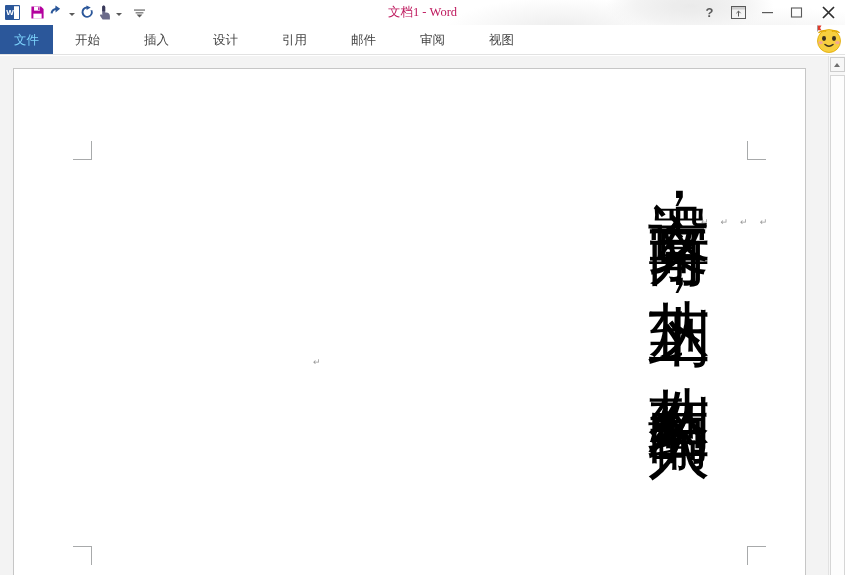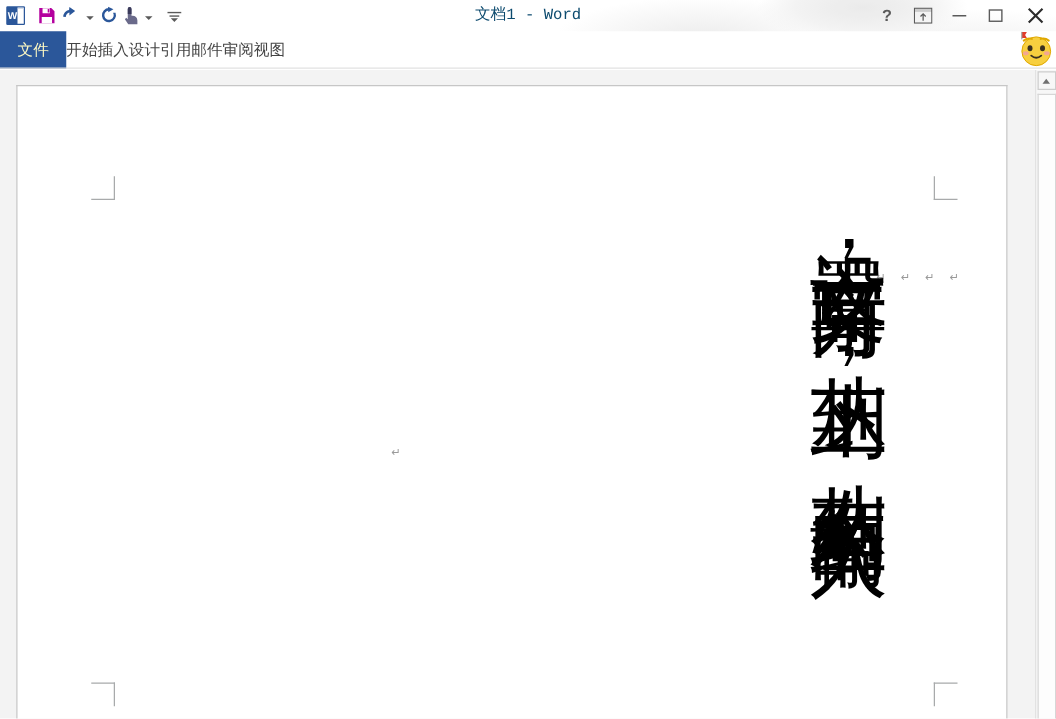--- a/index.html
+++ b/index.html
@@ -43,44 +43,44 @@
   .wordicon span{
     font-size:8px;color:#fff;font-weight:bold;line-height:1;margin-right:5px;
     font-family:"Liberation Sans",sans-serif;
   }
   .caret{
     width:0;height:0;border-left:3px solid transparent;border-right:3px solid transparent;
     border-top:3px solid #5a5a5a;margin-left:3px;margin-top:3px;
   }
   .title-text{
     position:absolute;left:0;top:0;width:845px;height:25px;line-height:25px;
-    text-align:center;font-size:12.5px;color:#0c4a6e;
-    font-family:Liberation Mono, monospace;pointer-events:none;
+    text-align:center;font-size:12.5px;color:#be185d;
+    font-family:Liberation Serif, serif;pointer-events:none;
   }
   .winbtns{position:absolute;right:0;top:0;height:25px;display:flex;align-items:center;}
   .winbtn{
     width:29px;height:25px;display:flex;align-items:center;justify-content:center;
     color:#5a5a5a;font-size:13px;
   }
   .winbtn.close{width:34px;color:#3a3a3a;font-size:15px;}
   .winbtn.help{font-weight:bold;font-size:13px;}
   svg{display:block;}
 
   
   .ribbon{
     position:absolute;left:0;top:25px;width:845px;height:30px;
     background:transparent;
   }
   .tabs{position:absolute;left:0;top:0;height:30px;display:flex;align-items:stretch;}
   .tab{
     display:flex;align-items:center;justify-content:center;
-    padding:0 0;font-size:12.5px;color:#444;
+    padding:0 22px;font-size:12.5px;color:#444;
     font-family:"Liberation Sans",sans-serif;white-space:nowrap;
   }
-  .tab.file{background:#2b579a;color:#fef9c3;padding:0 14px;}
+  .tab.file{background:#2b579a;color:#7dd3fc;padding:0 14px;}
   .ribbon-underline{
     position:absolute;left:0;bottom:0;width:845px;height:1px;background:#e2e2e2;
   }
 
   
   .sticker{
     position:absolute;left:813px;top:23px;width:32px;height:32px;
   }
 
   

